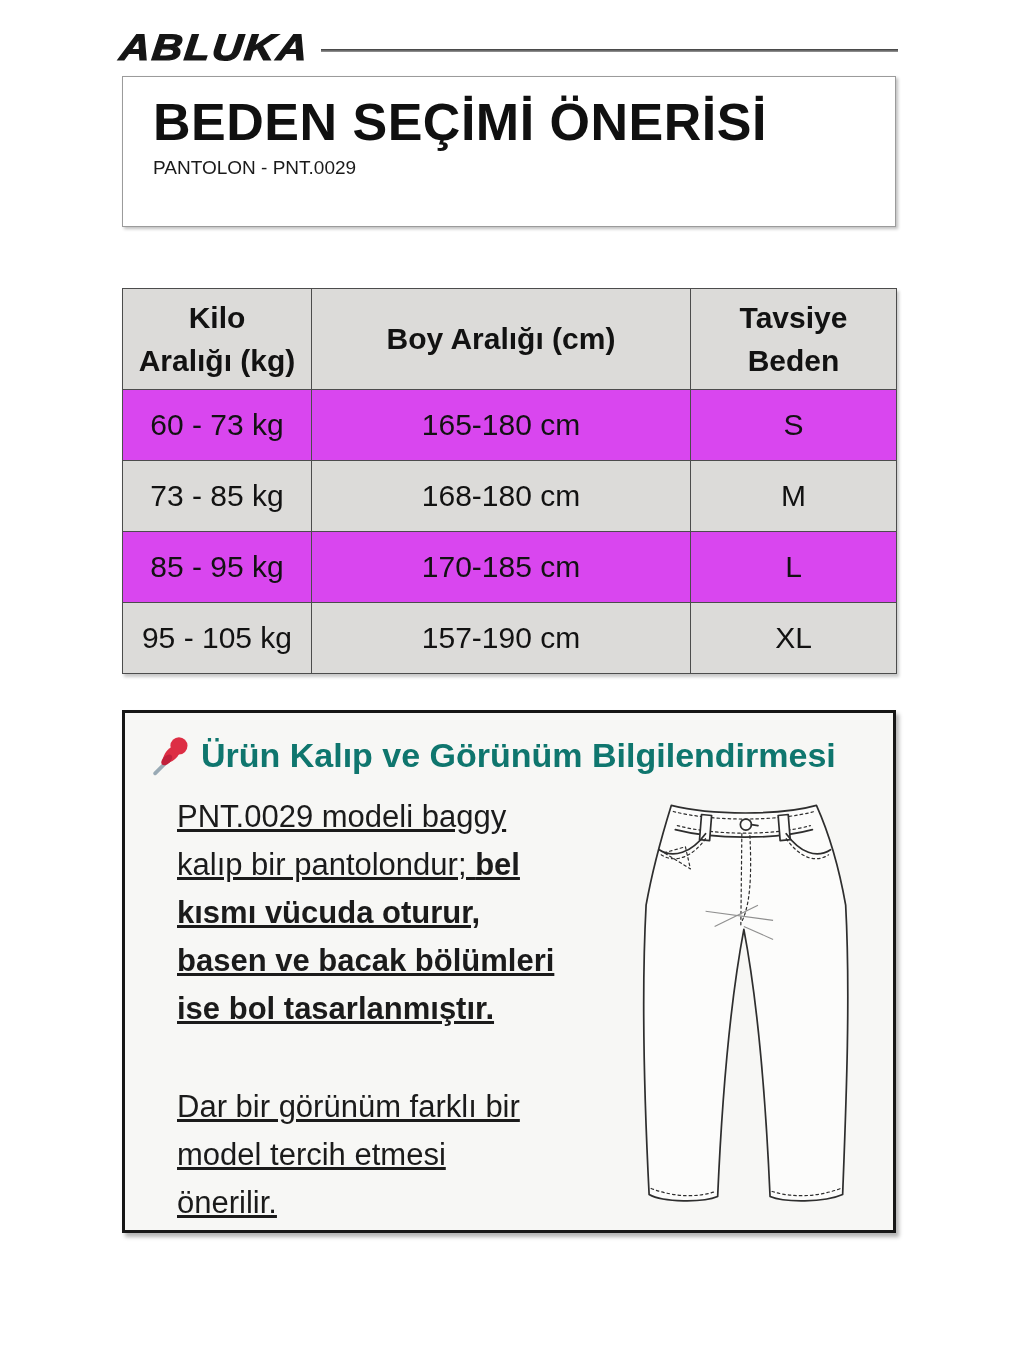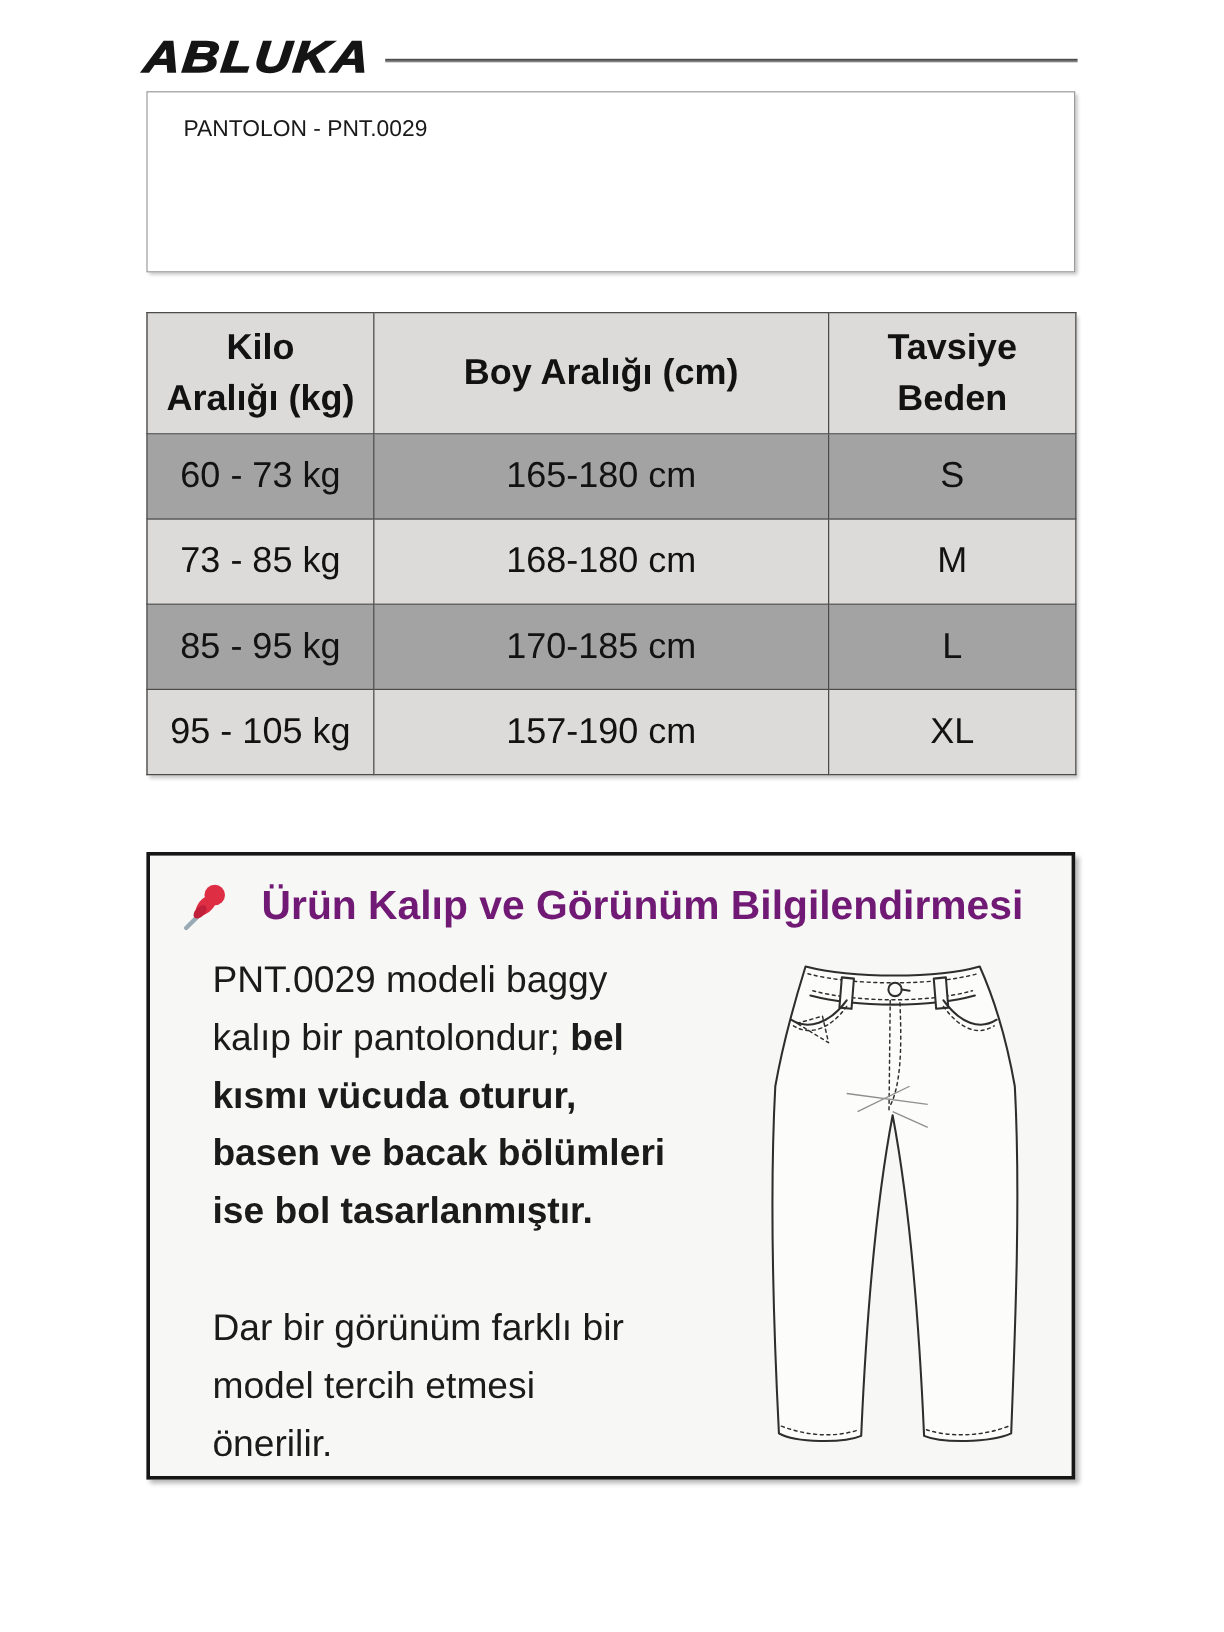--- a/index.html
+++ b/index.html
@@ -18,57 +18,58 @@
 
   
   .title-box { position:absolute; top:76px; left:122px; width:774px; height:151px;
                background:#fff; border:1.5px solid #9b9b9b;
                box-shadow:2px 2px 3px rgba(0,0,0,.25);
                padding:16px 0 0 30px; }
   .title-box h1 { font-size:52px; font-weight:700; letter-spacing:.5px; color:#101010; line-height:1.15; }
   .title-box .subtitle { font-size:19px; font-weight:400; color:#1a1a1a; margin-top:4px; }
 
   
-  .size-table { position:absolute; top:260px; left:122px; width:774px;
+  .size-table { position:absolute; top:288px; left:122px; width:774px;
                 border-collapse:collapse; table-layout:fixed;
-                box-shadow:2px 3px 3px rgba(0,0,0,.22); background:#a3a3a3; }
+                box-shadow:2px 3px 3px rgba(0,0,0,.22); background:#d946ef; }
   .size-table th, .size-table td { border:1.6px solid #4c4c4c; text-align:center;
                 vertical-align:middle; font-size:30px; color:#121212; }
   .size-table col.c1 { width:189px; } .size-table col.c2 { width:379px; } .size-table col.c3 { width:206px; }
   .size-table thead th { height:101px; background:#dcdbd9; font-weight:700; line-height:1.45; }
   .size-table tbody td { height:71px; font-weight:400; }
   .size-table tbody tr:nth-child(even) td { background:#dcdbd9; }
   .pre { white-space:pre-line; }
 
   
   .info-box { position:absolute; top:710px; left:122px; width:774px; height:523px;
               background:#f7f7f5; border:3px solid #161616;
               box-shadow:3px 4px 4px rgba(0,0,0,.3); }
   .info-header { position:absolute; top:20px; left:24px; display:flex; align-items:center;
-                 gap:25px; font-size:34px; font-weight:700; color:#701a75; white-space:nowrap; }
+                 gap:8px; font-size:34px; font-weight:700; color:#0f766e; white-space:nowrap; }
   .info-header .pin { width:44px; height:44px; flex:0 0 auto; }
   .info-text { position:absolute; top:80px; left:52px; width:478px;
                font-size:31px; line-height:48px; color:#1b1b1b; }
-  .info-text p { margin:0; }
+  .info-text p { margin:0;text-decoration:underline; }
   .info-text p.first { margin-bottom:50px; }
   .info-text .b { font-weight:700;text-align:right; }
   .pants-wrap { position:absolute; top:78px; right:6px; width:252px; height:426px; }
   .pants-wrap svg { width:100%; height:100%; display:block; }
 </style>
 </head>
 <body>
 
 <div class="page">
 
   <header class="topbar">
     <div class="logo">ABLUKA</div>
     <div class="topbar-rule"></div>
   </header>
 
   <section class="title-box">
+    <h1>BEDEN SEÇİMİ ÖNERİSİ</h1>
     <div class="subtitle">PANTOLON - PNT.0029</div>
   </section>
 
   <table class="size-table">
     <colgroup>
         <col class="c1">
         <col class="c2">
         <col class="c3">
       </colgroup>
     <thead>

